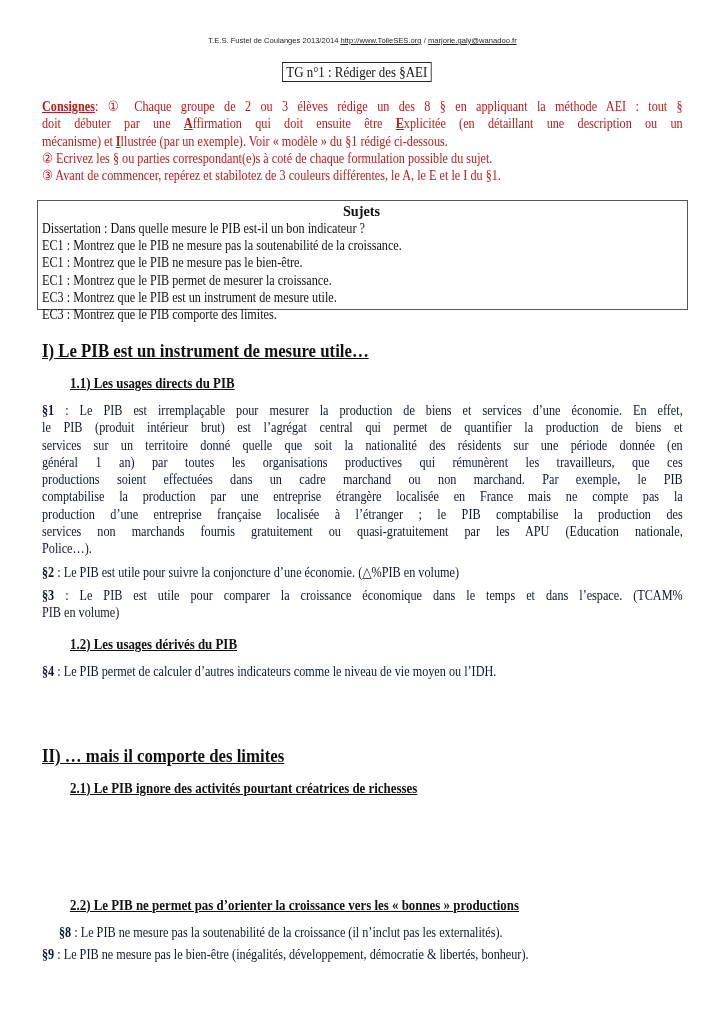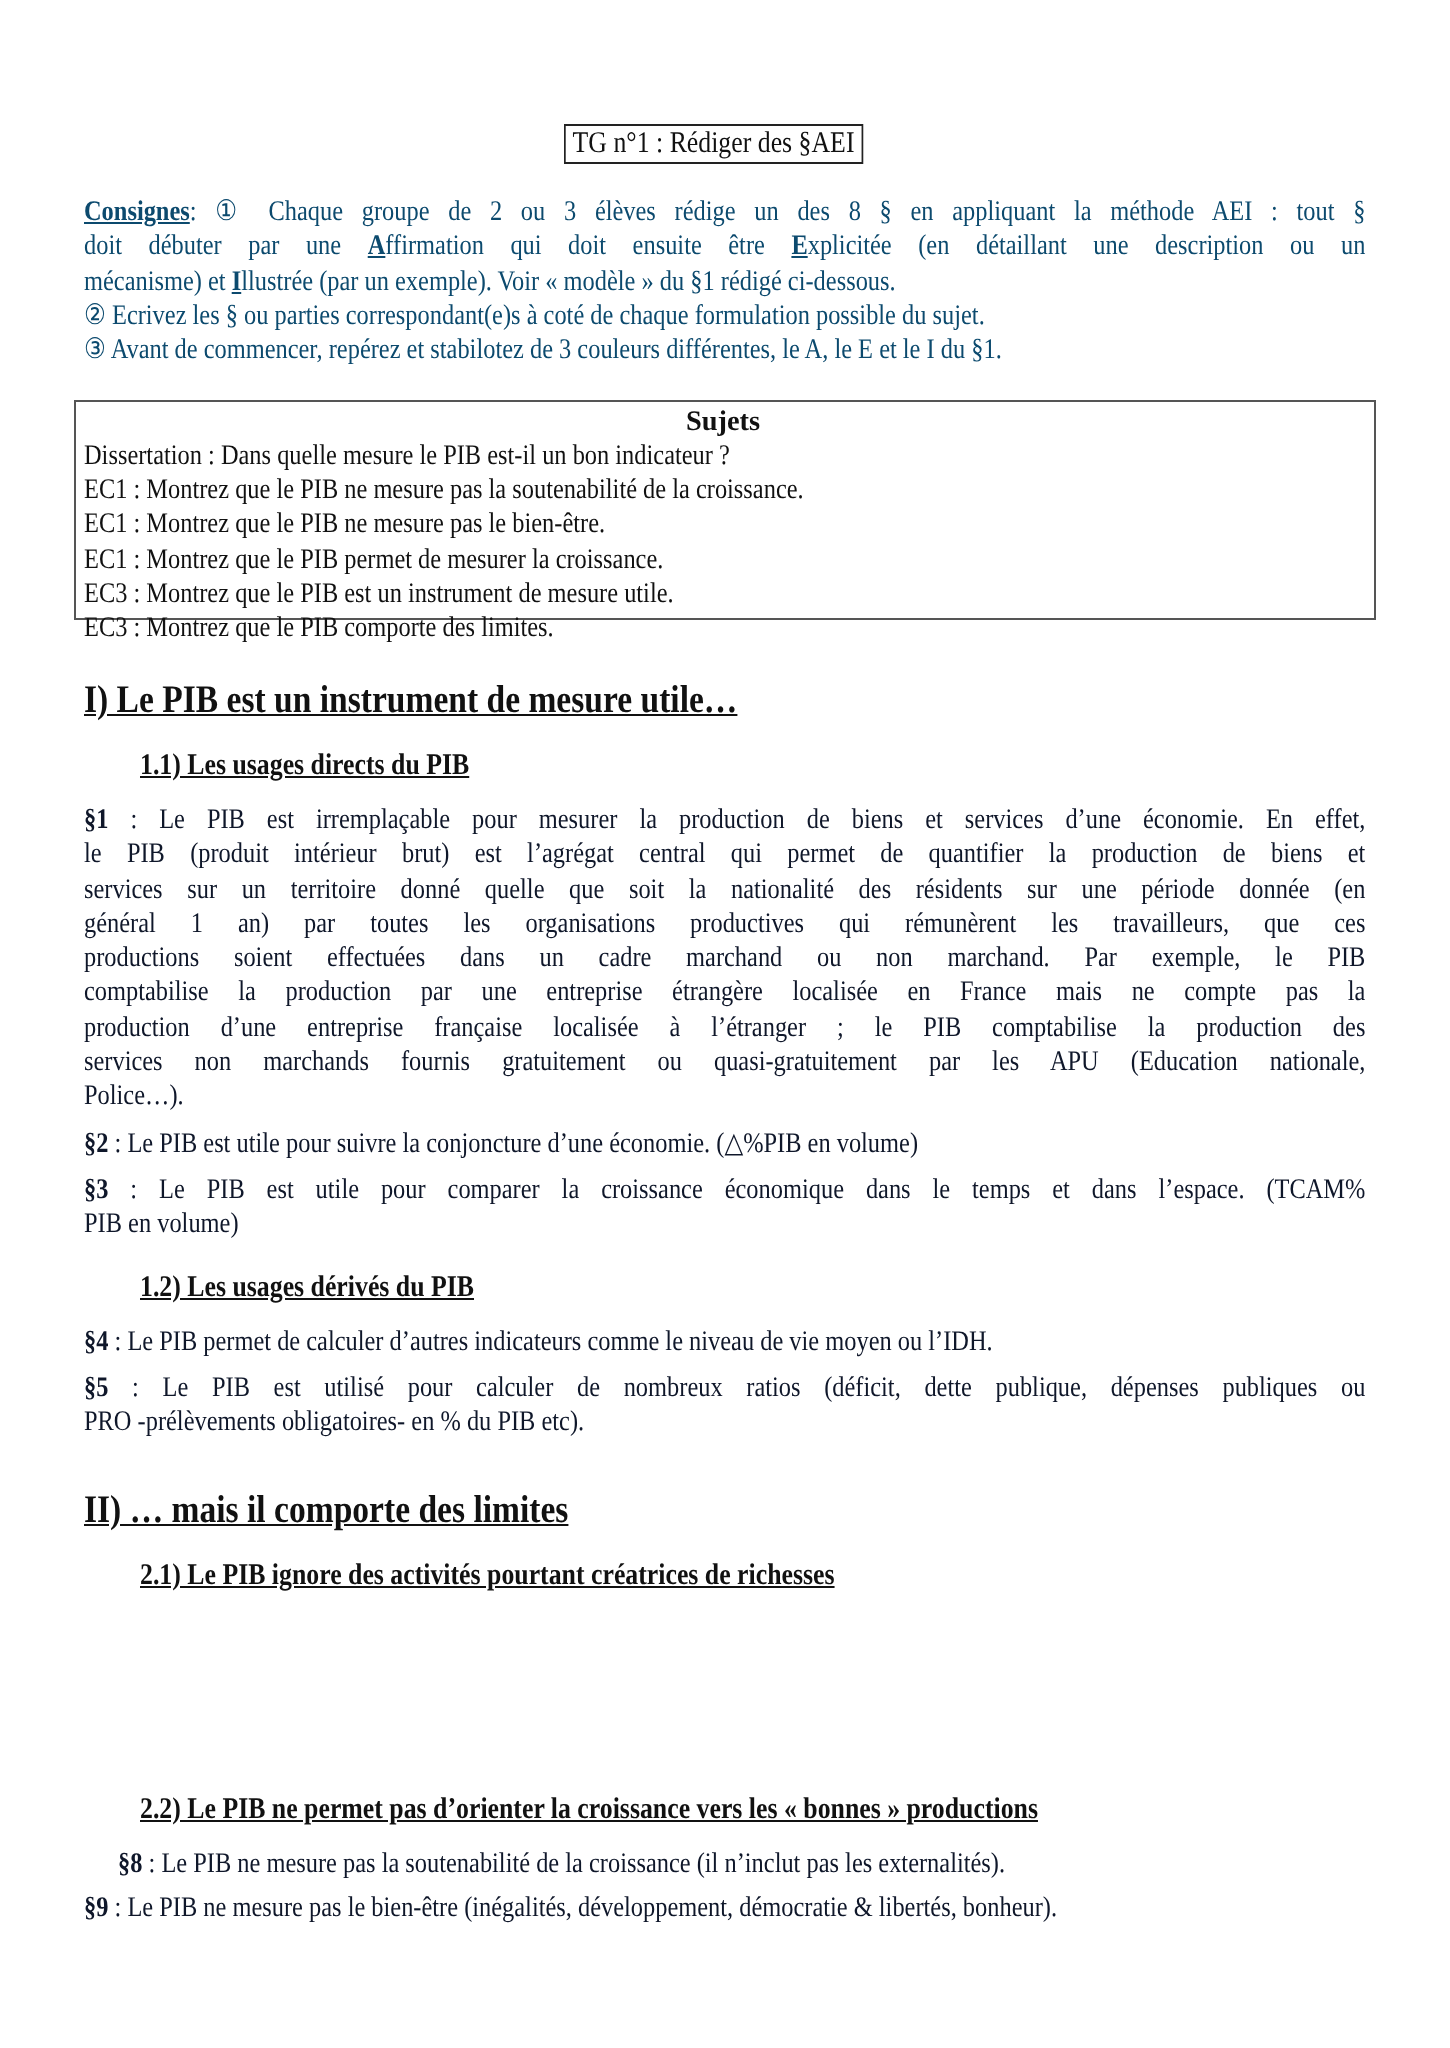--- a/index.html
+++ b/index.html
@@ -46,21 +46,21 @@
       font-size: 15px;
       line-height: 18px;
       white-space: nowrap;
       color: #111;
       transform: scaleX(0.86);
       transform-origin: left center;
     }
     .text {
       font-size: 14.2px;
       line-height: 17.3px;
-      color: #0c4a6e;
+      color: #b91c1c;
     }
     .block {
       position: absolute;
       left: 42px;
       width: 641px;
     }
     .u { text-decoration: underline; }
     .b { font-weight: bold; }
 
     .consignes { top: 98px; }
@@ -137,20 +137,26 @@
       display: block;
       text-align: left;
       height: 17.3px;
     }
   </style>
 </head>
 <body>
 
 <div class="page">
 
+  <div class="header-line">
+    <span>T.E.S. Fustel de Coulanges 2013/2014</span>
+    <a>http://www.ToileSES.org</a>
+    <span>/</span>
+    <a>marjorie.galy@wanadoo.fr</a>
+  </div>
 
   <div class="title-box">TG n°1 : Rédiger des §AEI</div>
 
   <div class="block text consignes">
     <div class="sq">
       <span class="just"><span class="b u">Consignes</span><span>: ① Chaque groupe de 2 ou 3 élèves rédige un des 8 § en appliquant la méthode AEI : tout §</span></span>
       <span class="just"><span>doit débuter par une </span><span class="b u">A</span><span>ffirmation qui doit ensuite être </span><span class="b u">E</span><span>xplicitée (en détaillant une description ou un</span></span>
       <span class="last"><span>mécanisme) et </span><span class="b u">I</span><span>llustrée (par un exemple). Voir « modèle » du §1 rédigé ci-dessous.</span></span>
       <span class="last">② Ecrivez les § ou parties correspondant(e)s à coté de chaque formulation possible du sujet.</span>
       <span class="last">③ Avant de commencer, repérez et stabilotez de 3 couleurs différentes, le A, le E et le I du §1.</span>
@@ -198,26 +204,20 @@
   </div>
 
   <div class="h2" style="top:636px;">1.2) Les usages dérivés du PIB</div>
 
   <div class="para" style="top:663px;">
     <div class="sq">
       <span class="last"><span class="pnum">§4</span><span> : Le PIB permet de calculer d’autres indicateurs comme le niveau de vie moyen ou l’IDH.</span></span>
     </div>
   </div>
 
-  <div class="para" style="top:686px;">
-    <div class="sq">
-      <span class="just"><span class="pnum">§5</span><span> : Le PIB est utilisé pour calculer de nombreux ratios (déficit, dette publique, dépenses publiques ou</span></span>
-      <span class="last">PRO -prélèvements obligatoires- en % du PIB etc).</span>
-    </div>
-  </div>
 
   <div class="h1" style="top:745px;">II) … mais il comporte des limites</div>
   <div class="h2" style="top:780px;">2.1) Le PIB ignore des activités pourtant créatrices de richesses</div>
 
 
 
   <div class="h2" style="top:897px;">2.2) Le PIB ne permet pas d’orienter la croissance vers les « bonnes » productions</div>
 
   <div class="para" style="top:924px;margin-left:17px;">
     <div class="sq">

